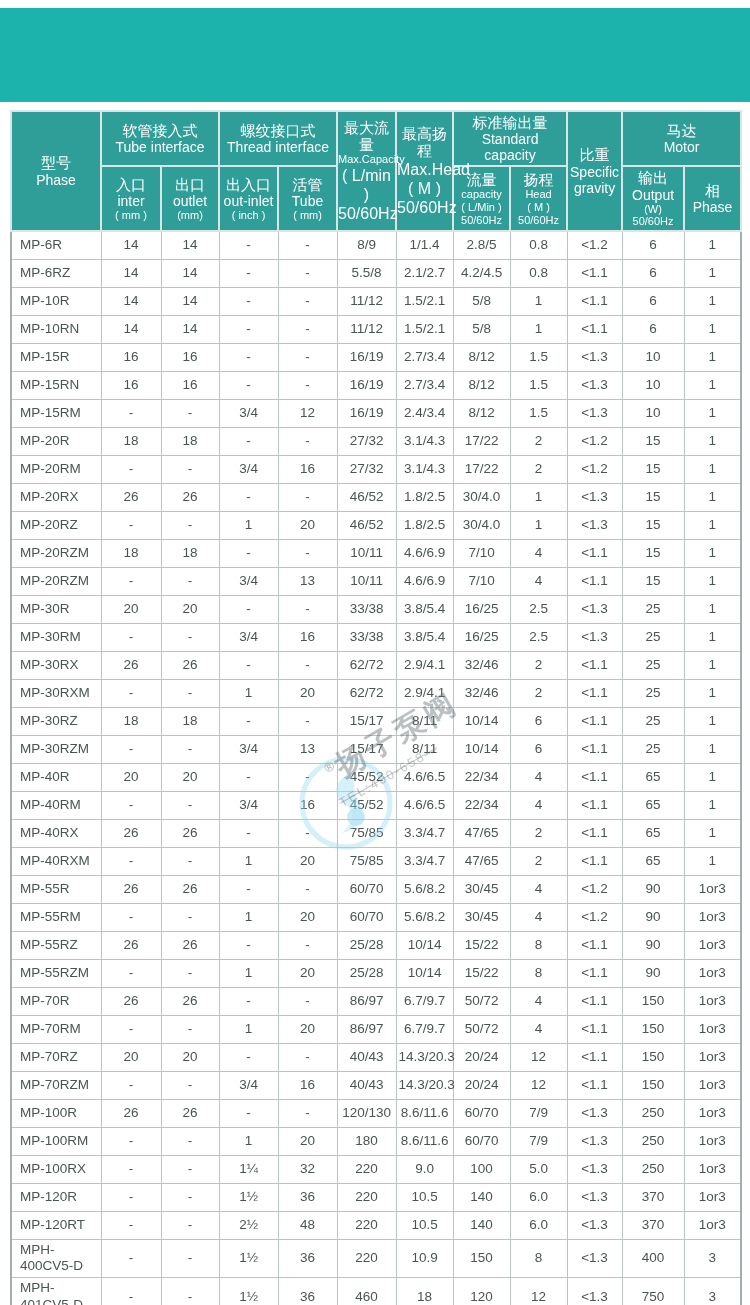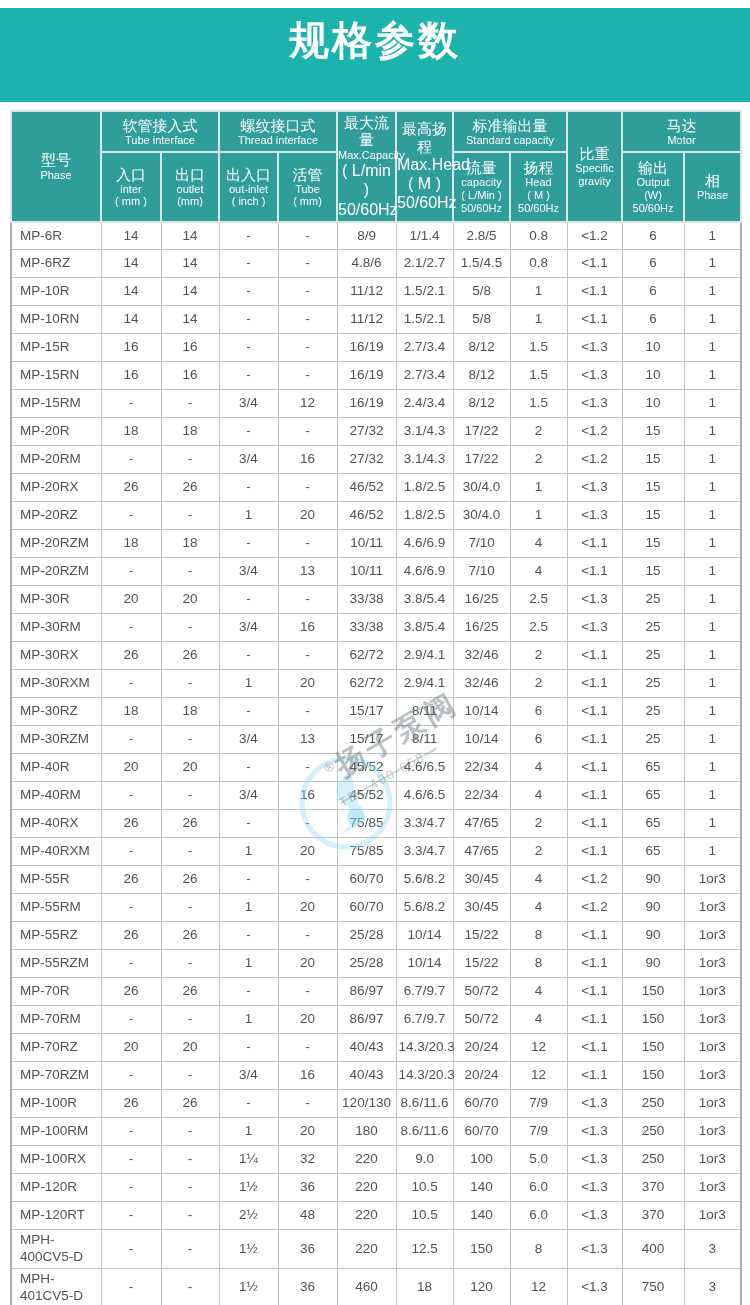--- a/index.html
+++ b/index.html
@@ -25,21 +25,21 @@
     border:2px solid #9fb0af;
   }
   thead th {
     background:#2f9d98; color:#ffffff; font-weight:normal;
     border:2px solid #d9e6e5; vertical-align:middle; text-align:center;
     padding:2px 0;
   }
   thead tr.h1 th { height:34px; }
   thead tr.h2 th { height:54px;text-align:center; }
   .zh  { font-size:15px; line-height:1.15; }
-  .en  { font-size:11px; line-height:1.15; }
+  .en  { font-size:14px; line-height:1.15; }
   .sm  { font-size:11px;  line-height:1.15; }
   .md  { font-size:16px; line-height:1.2;text-align:center; }
 
   tbody td {
     border:1px solid #b9c4c3; background:#ffffff;
     color:#4a5553; font-size:13.5px; text-align:center;
     height:28px; padding:2px 2px; line-height:1.25;
   }
   tbody td.model { text-align:left; padding-left:8px; word-break:break-word; }
 
@@ -57,21 +57,20 @@
     position:absolute; left:330px; top:686px; width:190px;
     transform:rotate(-30deg); transform-origin:left center;
     color:rgba(105,115,120,0.40); font-size:13px; letter-spacing:2px;
     text-decoration:line-through; white-space:nowrap;
   }
 </style>
 </head>
 <body>
 
 <header class="banner">
-  <h1>规格参数</h1>
 </header>
 
 <div class="table-wrap">
   <table>
     <colgroup>
       <col style="width:90px">
         <col style="width:60px">
         <col style="width:58px">
       <col style="width:59px">
         <col style="width:59px">
@@ -181,23 +180,23 @@
           <td>&lt;1.2</td>
           <td>6</td>
           <td>1</td>
         </tr>
         <tr>
           <td class="model">MP-6RZ</td>
           <td>14</td>
           <td>14</td>
           <td>-</td>
           <td>-</td>
-          <td>4.8/6</td>
+          <td>5.5/8</td>
           <td>2.1/2.7</td>
-          <td>1.5/4.5</td>
+          <td>4.2/4.5</td>
           <td>0.8</td>
           <td>&lt;1.1</td>
           <td>6</td>
           <td>1</td>
         </tr>
         <tr>
           <td class="model">MP-10R</td>
           <td>14</td>
           <td>14</td>
           <td>-</td>
@@ -672,21 +671,21 @@
           <td>370</td>
           <td>1or3</td>
         </tr>
         <tr>
           <td class="model">MPH-400CV5-D</td>
           <td>-</td>
           <td>-</td>
           <td>1½</td>
           <td>36</td>
           <td>220</td>
-          <td>12.5</td>
+          <td>10.9</td>
           <td>150</td>
           <td>8</td>
           <td>&lt;1.3</td>
           <td>400</td>
           <td>3</td>
         </tr>
         <tr>
           <td class="model">MPH-401CV5-D</td>
           <td>-</td>
           <td>-</td>

